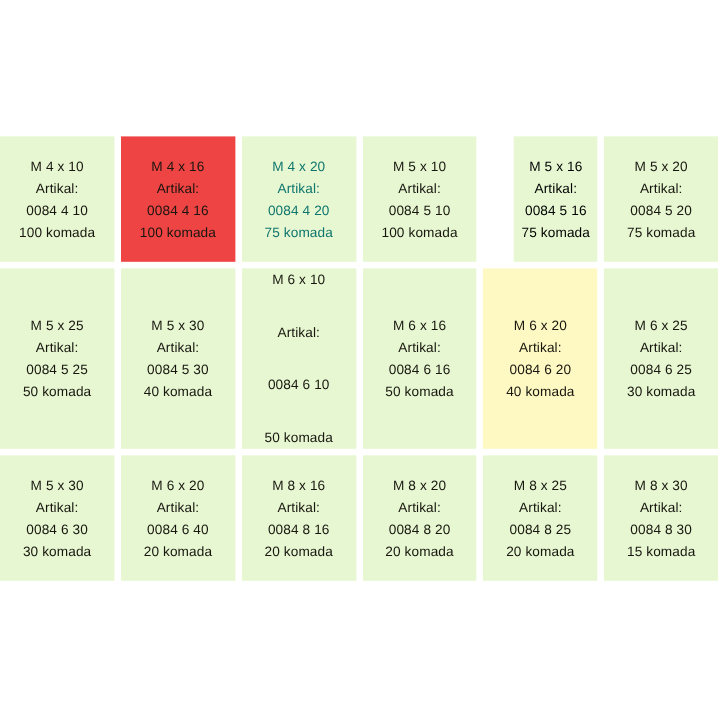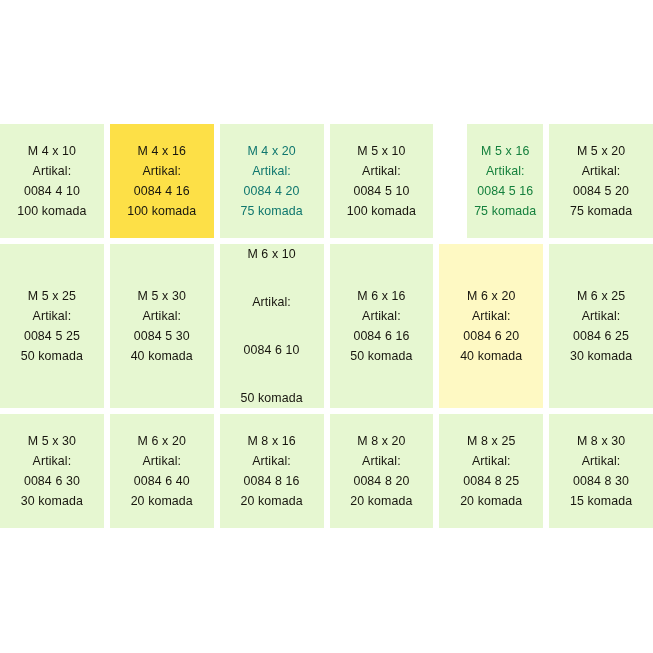--- a/index.html
+++ b/index.html
@@ -46,39 +46,39 @@
 </head>
 <body>
 
 <div id="assortment-board" style="background: rgb(255, 255, 255); grid-template-columns: repeat(6, 1fr); grid-template-rows: repeat(3, 1fr);">
     <div class="cell" style="background: rgb(230, 247, 209); color: rgb(24, 22, 15);">
       <span class="line">M 4 x 10</span>
       <span class="line">Artikal:</span>
       <span class="line">0084 4 10</span>
       <span class="line">100 komada</span>
     </div>
-    <div class="cell" style="background: #fde047; color: rgb(24, 22, 15);">
+    <div class="cell" style="background: #ef4444; color: rgb(24, 22, 15);">
       <span class="line">M 4 x 16</span>
       <span class="line">Artikal:</span>
       <span class="line">0084 4 16</span>
       <span class="line">100 komada</span>
     </div>
     <div class="cell" style="background: rgb(230, 247, 209); color: #0f766e;">
       <span class="line">M 4 x 20</span>
       <span class="line">Artikal:</span>
       <span class="line">0084 4 20</span>
       <span class="line">75 komada</span>
     </div>
     <div class="cell" style="background: rgb(230, 247, 209); color: rgb(24, 22, 15);">
       <span class="line">M 5 x 10</span>
       <span class="line">Artikal:</span>
       <span class="line">0084 5 10</span>
       <span class="line">100 komada</span>
     </div>
-    <div class="cell" style="background: rgb(230, 247, 209); color: #15803d; margin-left: 28px;">
+    <div class="cell" style="background: rgb(230, 247, 209); color: #000000; margin-left: 28px;">
       <span class="line">M 5 x 16</span>
       <span class="line">Artikal:</span>
       <span class="line">0084 5 16</span>
       <span class="line">75 komada</span>
     </div>
     <div class="cell" style="background: rgb(230, 247, 209); color: rgb(24, 22, 15);">
       <span class="line">M 5 x 20</span>
       <span class="line">Artikal:</span>
       <span class="line">0084 5 20</span>
       <span class="line">75 komada</span>

